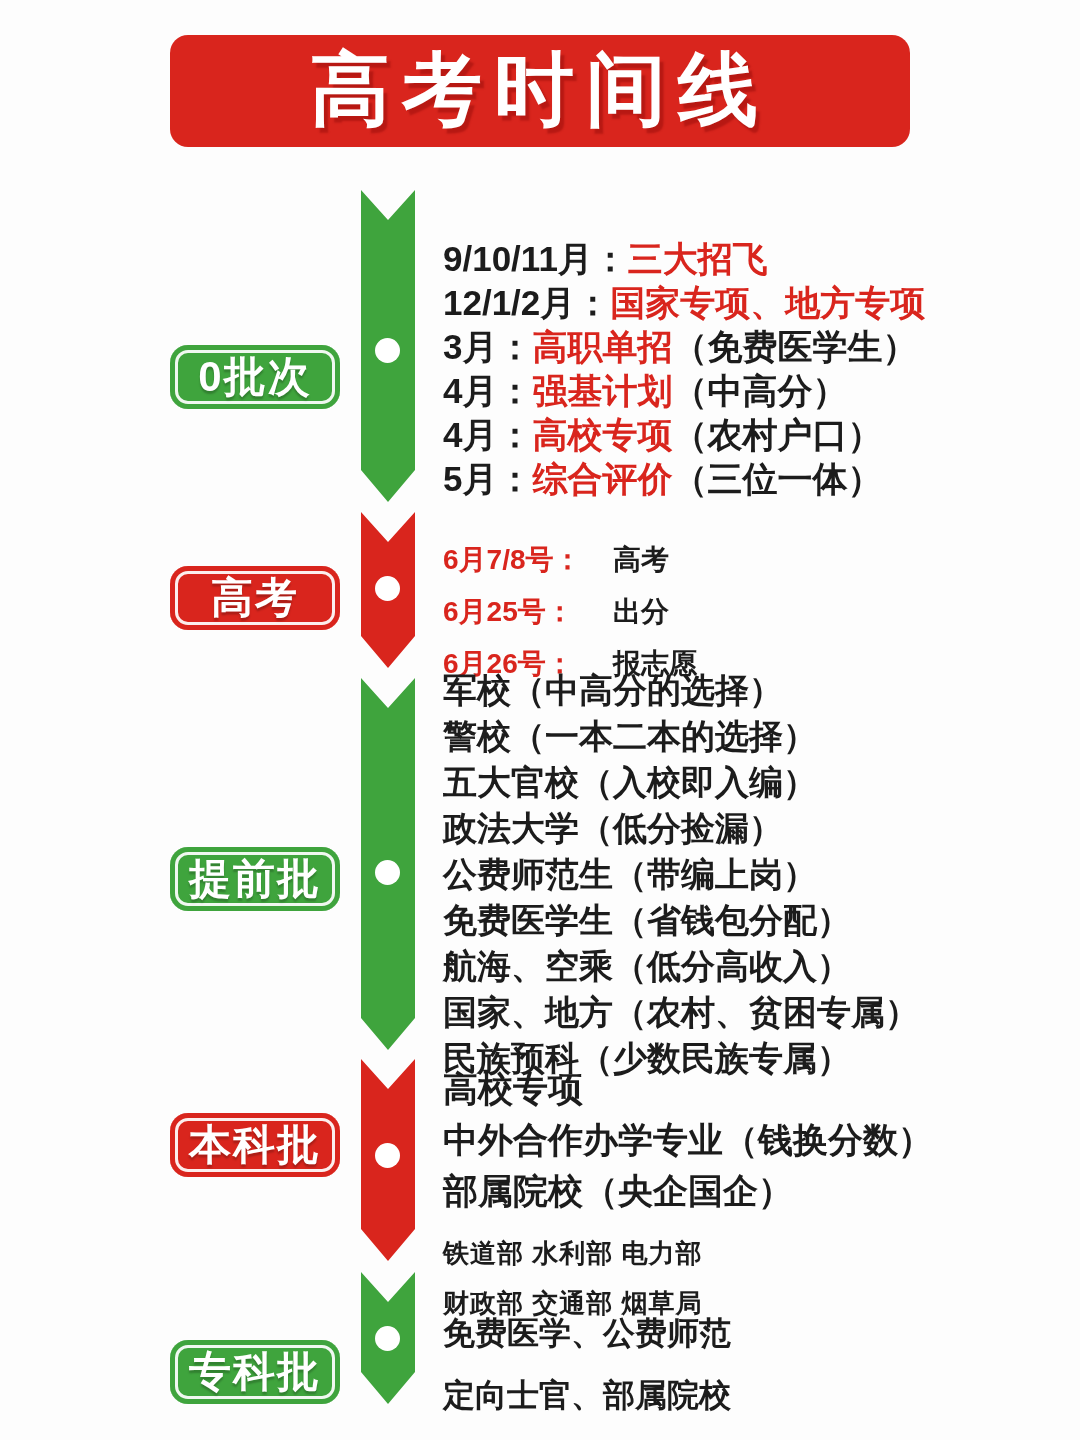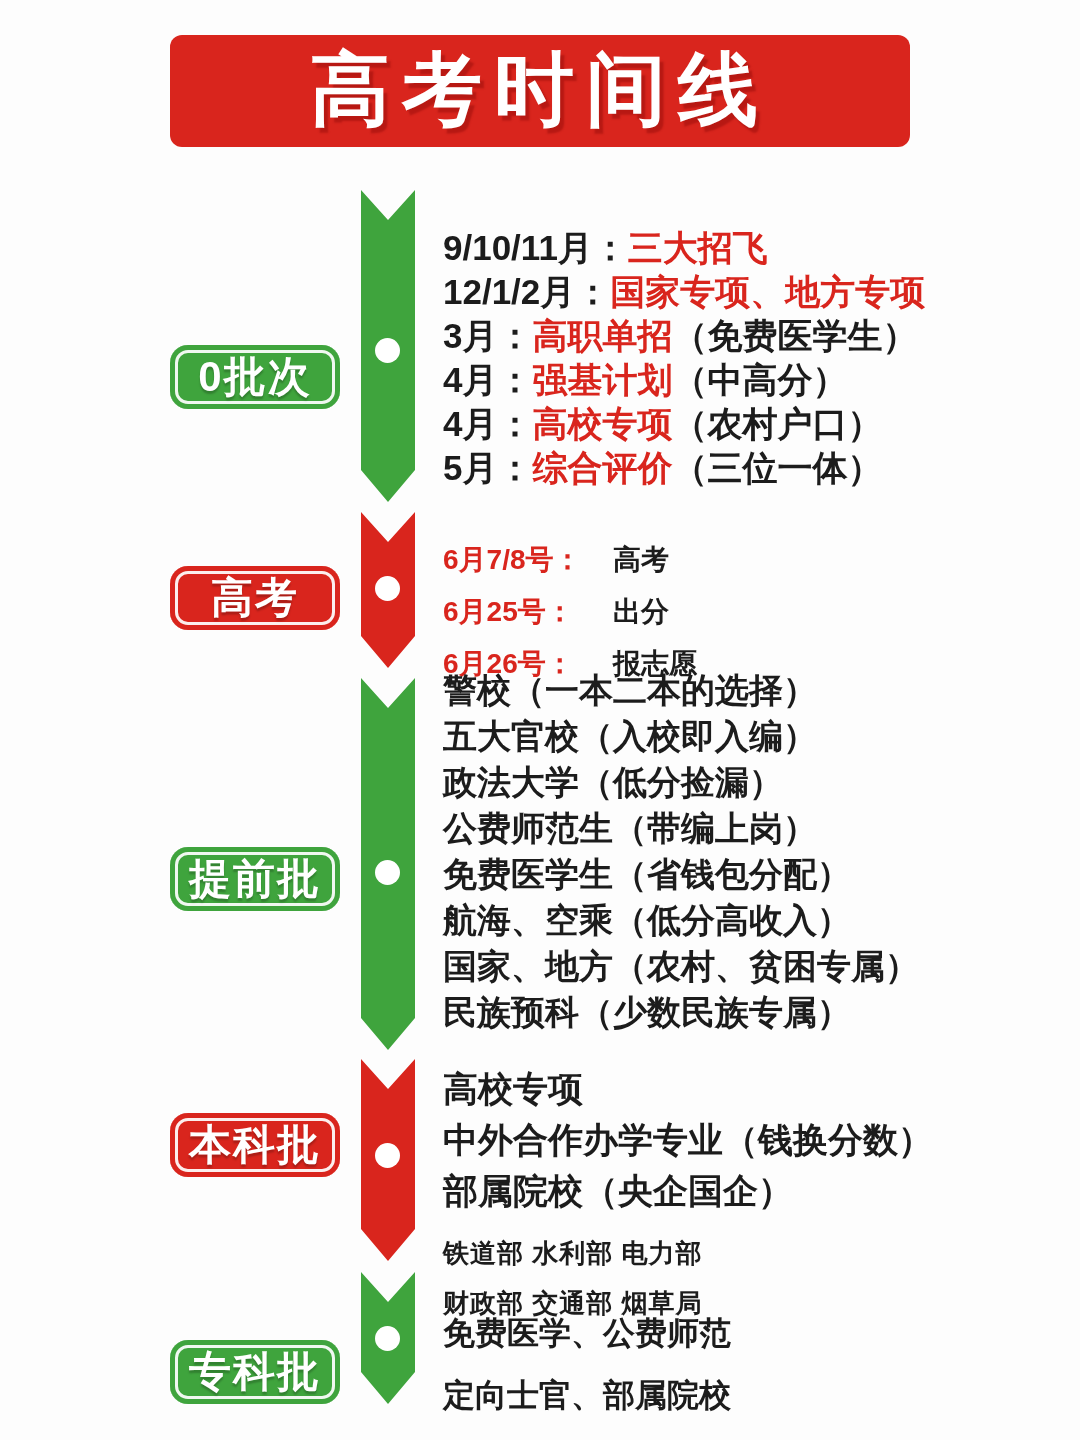--- a/index.html
+++ b/index.html
@@ -13,21 +13,21 @@
   .stage{
     position:relative;
     width:1080px;height:1440px;
     background:#fdfdfd;
     overflow:hidden;
   }
   
   .banner{
     position:absolute;left:170px;top:35px;width:740px;height:112px;
     background:var(--red);
-    border-radius:12px;
+    border-radius:18px;
     display:flex;align-items:center;justify-content:center;
     color:#fff;font-size:80px;font-weight:800;letter-spacing:12px;
     text-shadow:4px 5px 2px rgba(120,0,0,.35);
   }
   
   .seg{
     position:absolute;left:361px;width:54px;
     clip-path:polygon(0 0,50% 30px,100% 0,100% calc(100% - 32px),50% 100%,0 calc(100% - 32px));
     z-index:1;
   }
@@ -61,21 +61,21 @@
   .pill-tiqianpi {top:847px;}
   .pill-benkepi  {top:1113px;}
   .pill-zhuankepi{top:1303px;margin-top:37px;}
   
   .content{
     position:absolute;left:443px;width:630px;
     color:var(--ink);font-weight:800;
   }
   .content .c-black{color:var(--ink);}
   .content .c-red{color:var(--red);}
-  .content-batch0   {top:226px;font-size:35px;line-height:44px;}
+  .content-batch0   {top:237px;font-size:35px;line-height:44px;}
   .content-gaokao   {top:534px;font-size:28px;line-height:52px;}
   .content-tiqianpi {top:667px;font-size:34px;line-height:46px;}
   .content-benkepi  {top:1063px;font-size:35px;line-height:51px;}
   .content-zhuankepi{top:1302px;font-size:32px;line-height:62px;}
   .content-gaokao .time{display:inline-block;width:170px;color:var(--red);}
   .small-lines{margin-top:12px;font-size:26px;line-height:50px;letter-spacing:1px;font-weight:800;}
 </style>
 </head>
 <body>
 
@@ -98,20 +98,21 @@
       <div class="pill red pill-gaokao">高考</div>
       <div class="content content-gaokao">
         <div class="line"><span class="time">6月7/8号：</span><span class="c-black">高考</span></div>
         <div class="line"><span class="time">6月25号：</span><span class="c-black">出分</span></div>
         <div class="line"><span class="time">6月26号：</span><span class="c-black">报志愿</span></div>
       </div>
       <div class="seg seg-tiqianpi"></div>
       <div class="dot dot-tiqianpi"></div>
       <div class="pill green pill-tiqianpi">提前批</div>
       <div class="content content-tiqianpi">
+        <div class="line"><span class="c-black">军校（中高分的选择）</span></div>
         <div class="line"><span class="c-black">警校（一本二本的选择）</span></div>
         <div class="line"><span class="c-black">五大官校（入校即入编）</span></div>
         <div class="line"><span class="c-black">政法大学（低分捡漏）</span></div>
         <div class="line"><span class="c-black">公费师范生（带编上岗）</span></div>
         <div class="line"><span class="c-black">免费医学生（省钱包分配）</span></div>
         <div class="line"><span class="c-black">航海、空乘（低分高收入）</span></div>
         <div class="line"><span class="c-black">国家、地方（农村、贫困专属）</span></div>
         <div class="line"><span class="c-black">民族预科（少数民族专属）</span></div>
       </div>
       <div class="seg seg-benkepi"></div>

